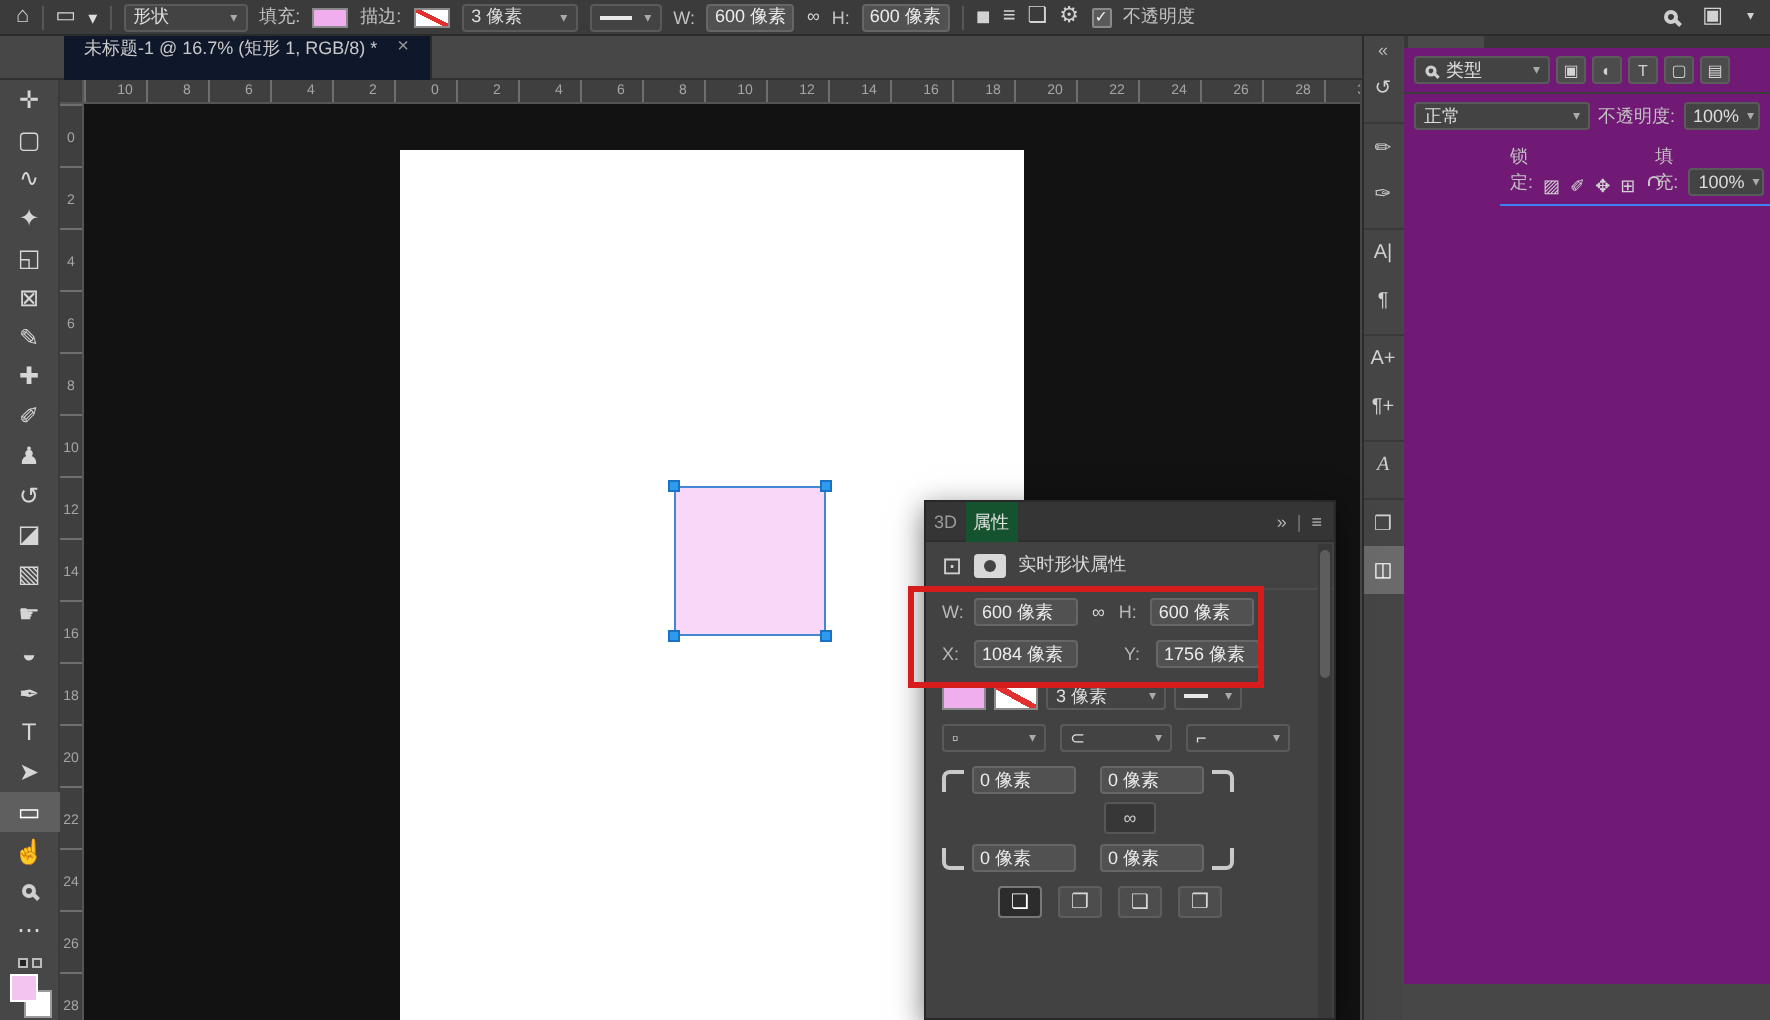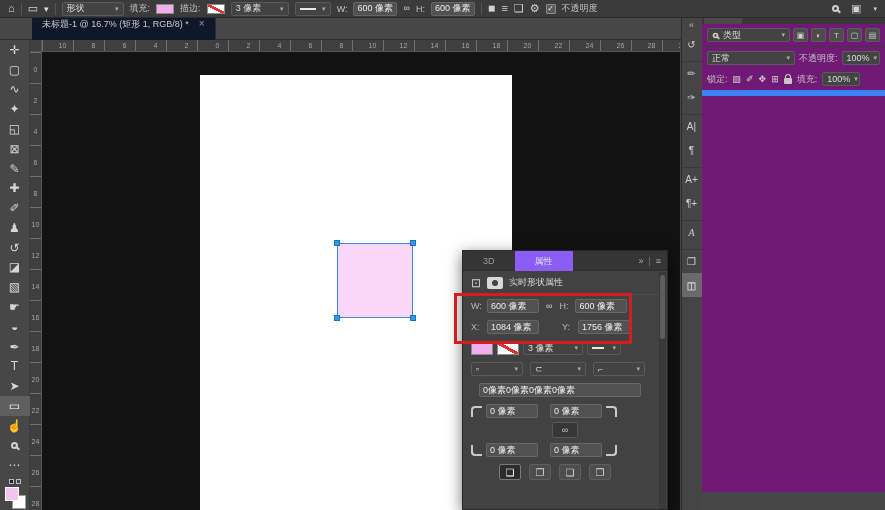--- a/index.html
+++ b/index.html
@@ -73,22 +73,22 @@
   .canvas { position:absolute; left:42px; top:52px; width:638px; height:458px; background:#121212; z-index:1; }
   .page { position:absolute; left:158px; top:23px; width:312px; height:435px; background:#ffffff; }
   .shape { position:absolute; left:295px; top:191px; width:76px; height:75px;
     background:#f8d7f8; border:1.5px solid #4486d2; }
   .handle { position:absolute; width:6px; height:6px; background:#2d9bf0; border:1px solid #1b72c2; }
 
   
   .props { position:absolute; left:462px; top:250px; width:206px; height:260px; background:#424242;
     border:1px solid #282828; box-shadow:0 4px 14px rgba(0,0,0,.55); z-index:6; }
   .props-tabs { height:20px; background:#353535; display:flex; align-items:center; border-bottom:1px solid #2e2e2e; }
-  .ptab { padding:0 20px; color:#9a9a9a; height:20px; line-height:20px; }
-  .ptab.active { background:#8b5cf6; color:#e2e2e2; }
+  .ptab { padding:0 4px; color:#9a9a9a; height:20px; line-height:20px; }
+  .ptab.active { background:#14532d; color:#e2e2e2; }
   .ptabs-right { margin-left:auto; display:flex; align-items:center; gap:5px; padding-right:6px; color:#b5b5b5; }
   .props-header { display:flex; align-items:center; gap:6px; padding:5px 8px; border-bottom:1px solid #4c4c4c; color:#d8d8d8; }
   .mask-icon { width:16px; height:12px; background:#d8d8d8; border-radius:2px; position:relative; }
   .mask-icon::after { content:''; position:absolute; left:5px; top:3px; width:6px; height:6px;
     background:#424242; border-radius:50%; }
   .prow { display:flex; align-items:center; gap:4px; padding:4px 8px 3px; }
   .plabel { color:#b8b8b8; width:12px; }
   .pinput { width:52px; }
   .corner-ic { width:11px; height:11px; }
   .c-tl { border-top:2px solid #c9c9c9; border-left:2px solid #c9c9c9; border-top-left-radius:4px; }
@@ -119,21 +119,21 @@
 
   
   .rpanel { position:absolute; left:702px; top:0; width:183px; height:492px; background:#701a75; z-index:4; }
   .rtabs { height:24px; background:#383838; display:flex; align-items:flex-end; gap:1px; padding-left:2px; }
   .rtab { padding:3px 10px 4px; color:#9c9c9c; }
   .rtab.active { background:#4a4a4a; color:#e6e6e6; }
   .filter-row { display:flex; align-items:center; gap:3px; padding:4px 5px; border-bottom:1px solid #3a3a3a; }
   .mini-btn { width:15px; height:14px; background:#4c4c4c; border:1px solid #5c5c5c; border-radius:2px;
     display:flex; align-items:center; justify-content:center; font-size:8px; color:#d2d2d2; }
   .blend-row { display:flex; align-items:flex-end; gap:4px; padding:4px 5px; }
-  .lock-row { display:flex; align-items:center; gap:5px; padding:3px 5px 4px; border-bottom:6px solid #3b82f6; }
+  .lock-row { display:flex; align-items:flex-end; gap:5px; padding:3px 5px 4px; border-bottom:1px solid #3b82f6;margin-left:48px; }
   .lock { width:8px; height:6px; background:#c6c6c6; position:relative; border-radius:1px; margin-top:3px; }
   .lock::before { content:''; position:absolute; top:-4px; left:1px; width:4px; height:4px;
     border:1.5px solid #c6c6c6; border-bottom:none; border-radius:3px 3px 0 0; }
   .layer-row { height:33px; display:flex; align-items:center; gap:7px; padding:0 7px;
     border-bottom:1px solid #3a3a3a; color:#dedede; }
   .layer-row.selected { background:#565656; }
   .eye { width:11px; height:7px; background:#d2d2d2; border-radius:50%; position:relative; }
   .eye::after { content:''; position:absolute; left:3.5px; top:1.5px; width:4px; height:4px;
     background:#434343; border-radius:50%; }
   .thumb { width:26px; height:26px; border:1px solid #222; position:relative; }
@@ -377,23 +377,20 @@
       </div>
       <div class="select" style="width:56px">
         <span>⊂</span>
         <span class="arr row-spacer">▾</span>
       </div>
       <div class="select" style="width:52px">
         <span>⌐</span>
         <span class="arr row-spacer">▾</span>
       </div>
     </div>
-    <div class="prow" style="padding-left:16px">
-      <span class="input" style="width:162px">0像素0像素0像素0像素</span>
-    </div>
     <div class="prow">
       <span class="corner-ic c-tl"></span>
       <span class="input pinput">0 像素</span>
       <span style="width:4px"></span>
       <span class="input pinput">0 像素</span>
       <span class="corner-ic c-tr"></span>
     </div>
     <div class="linkbtn">
       <span>∞</span>
     </div>
@@ -459,21 +456,21 @@
       </div>
   </div>
 
   <div class="rpanel">
     <div class="rtabs">
       <span class="rtab active">图层</span>
       <span class="rtab">通道</span>
       <span class="rtab">路径</span>
     </div>
     <div class="filter-row">
-      <div class="select" style="width:83px">
+      <div class="select" style="width:68px">
         <span class="mag" style="transform:scale(.8)"></span>
         <span>类型</span>
         <span class="arr row-spacer">▾</span>
       </div>
       <span class="mini-btn">
           <span>▣</span>
         </span>
       <span class="mini-btn">
           <span>◐</span>
         </span>

